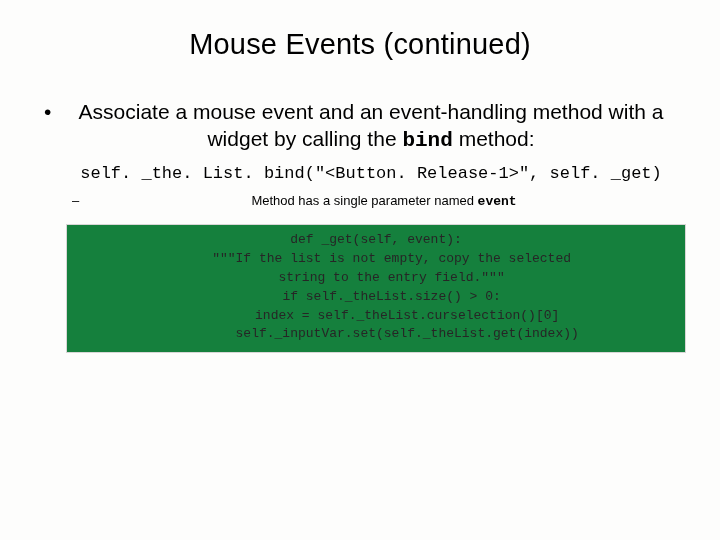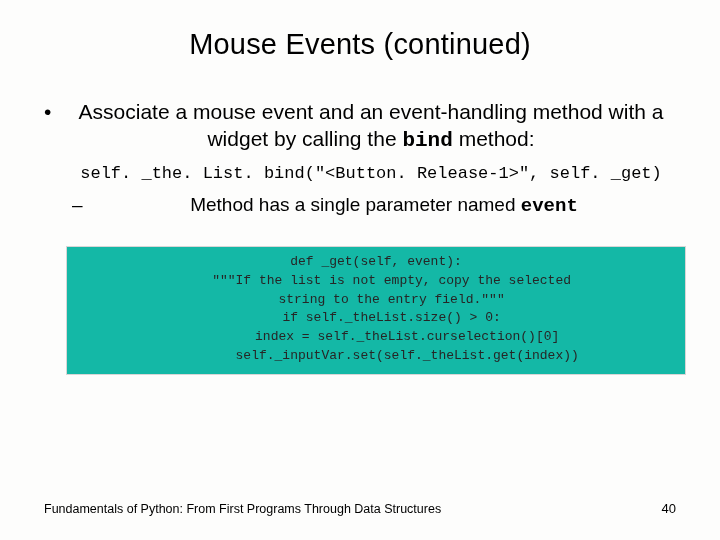--- a/index.html
+++ b/index.html
@@ -47,35 +47,35 @@
     font-family: "Courier New", Courier, monospace;
     font-size: 17px;
     margin: 8px 0 8px 22px;
     white-space: pre;
   }
   .mono {
     font-family: "Courier New", Courier, monospace;
     font-weight: bold;
   }
   .b2 {
-    margin: 2px 0 28px 0;
+    margin: 2px 0 14px 0;
     padding-left: 48px;
     position: relative;
-    font-size: 19px;
+    font-size: 13px;
   }
   .b2::before {
     content: "–";
     position: absolute;
     left: 28px;
     top: 0;
   }
   .code-block {
     margin: 6px 0 0 22px;
     width: 620px;
-    background: #14b8a6;
+    background: #15803d;
     border: 1px solid #d8d6d6;
     font-family: "Courier New", Courier, monospace;
     font-size: 13px;
     line-height: 1.45;
     padding: 6px 10px 8px 10px;
     color: #262626;
     white-space: pre;
     box-sizing: border-box;
   }
   .footer {
@@ -112,18 +112,14 @@
 
     <div class="code-block">def _get(self, event):
     """If the list is not empty, copy the selected
     string to the entry field."""
     if self._theList.size() &gt; 0:
         index = self._theList.curselection()[0]
         self._inputVar.set(self._theList.get(index))</div>
 
   </div>
 
-  <div class="footer">
-    <span>Fundamentals of Python: From First Programs Through Data Structures</span>
-    <span class="pagenum">40</span>
-  </div>
 
 </div>
 
 </body></html>

